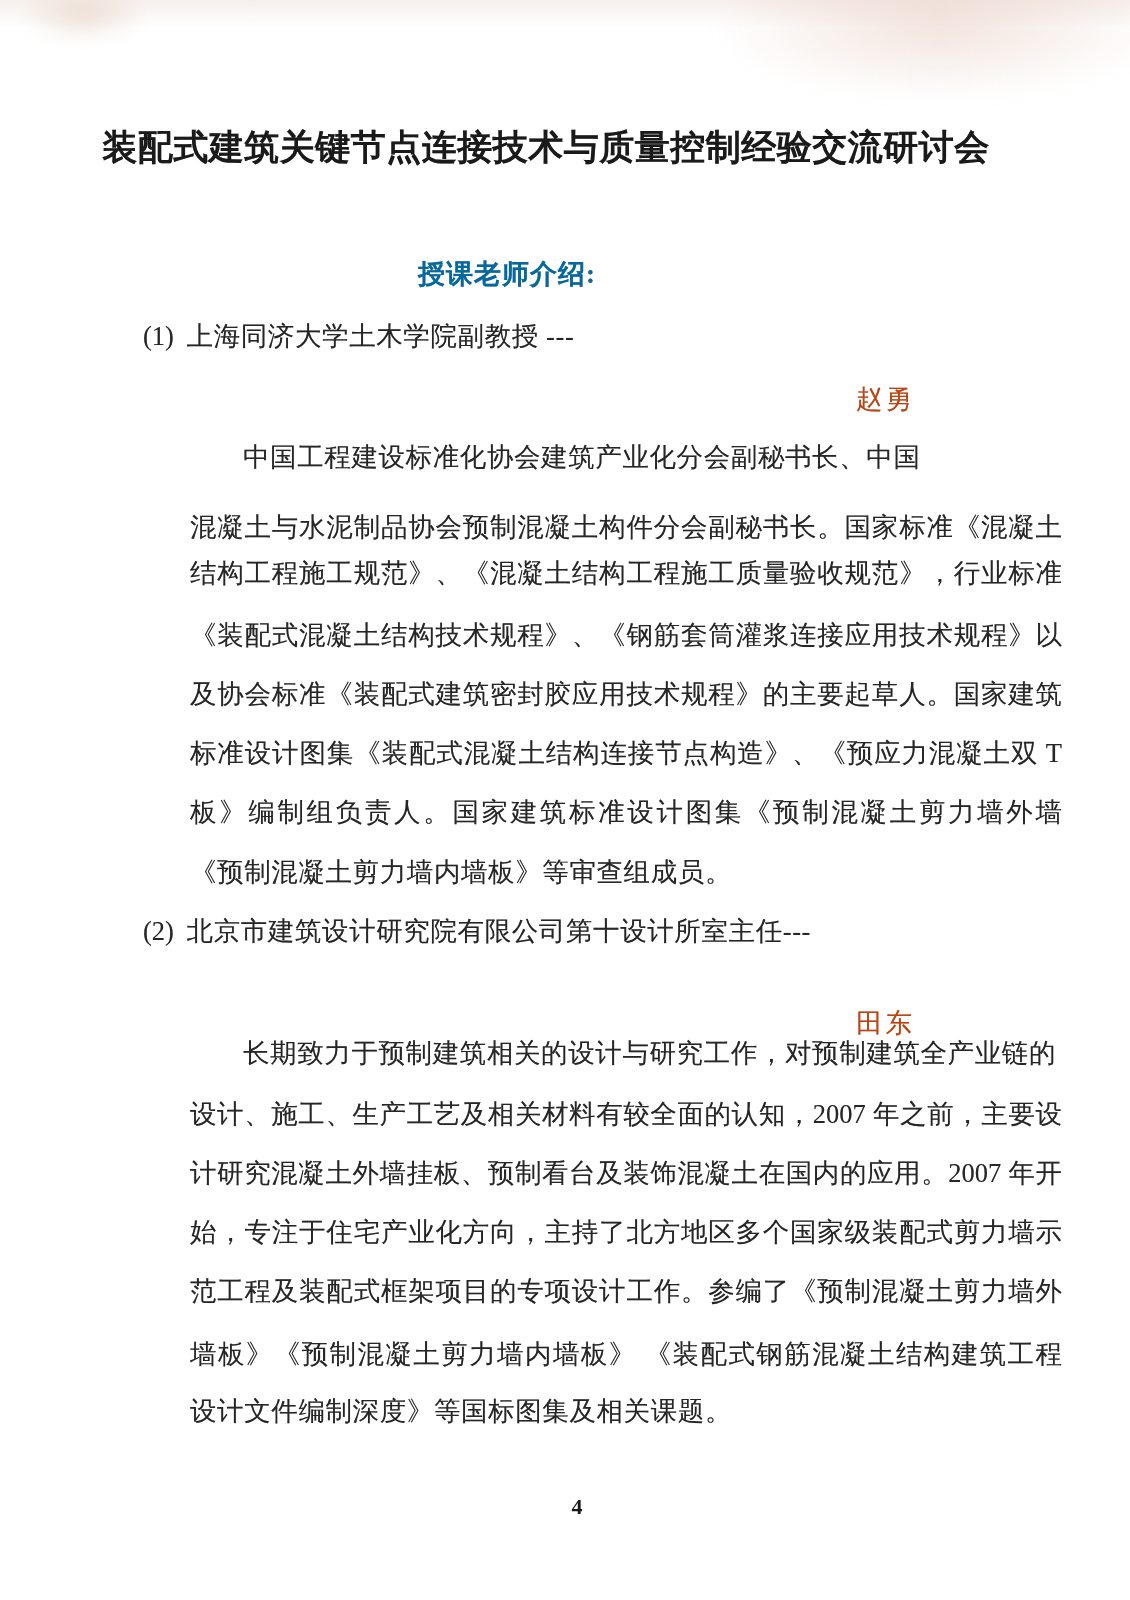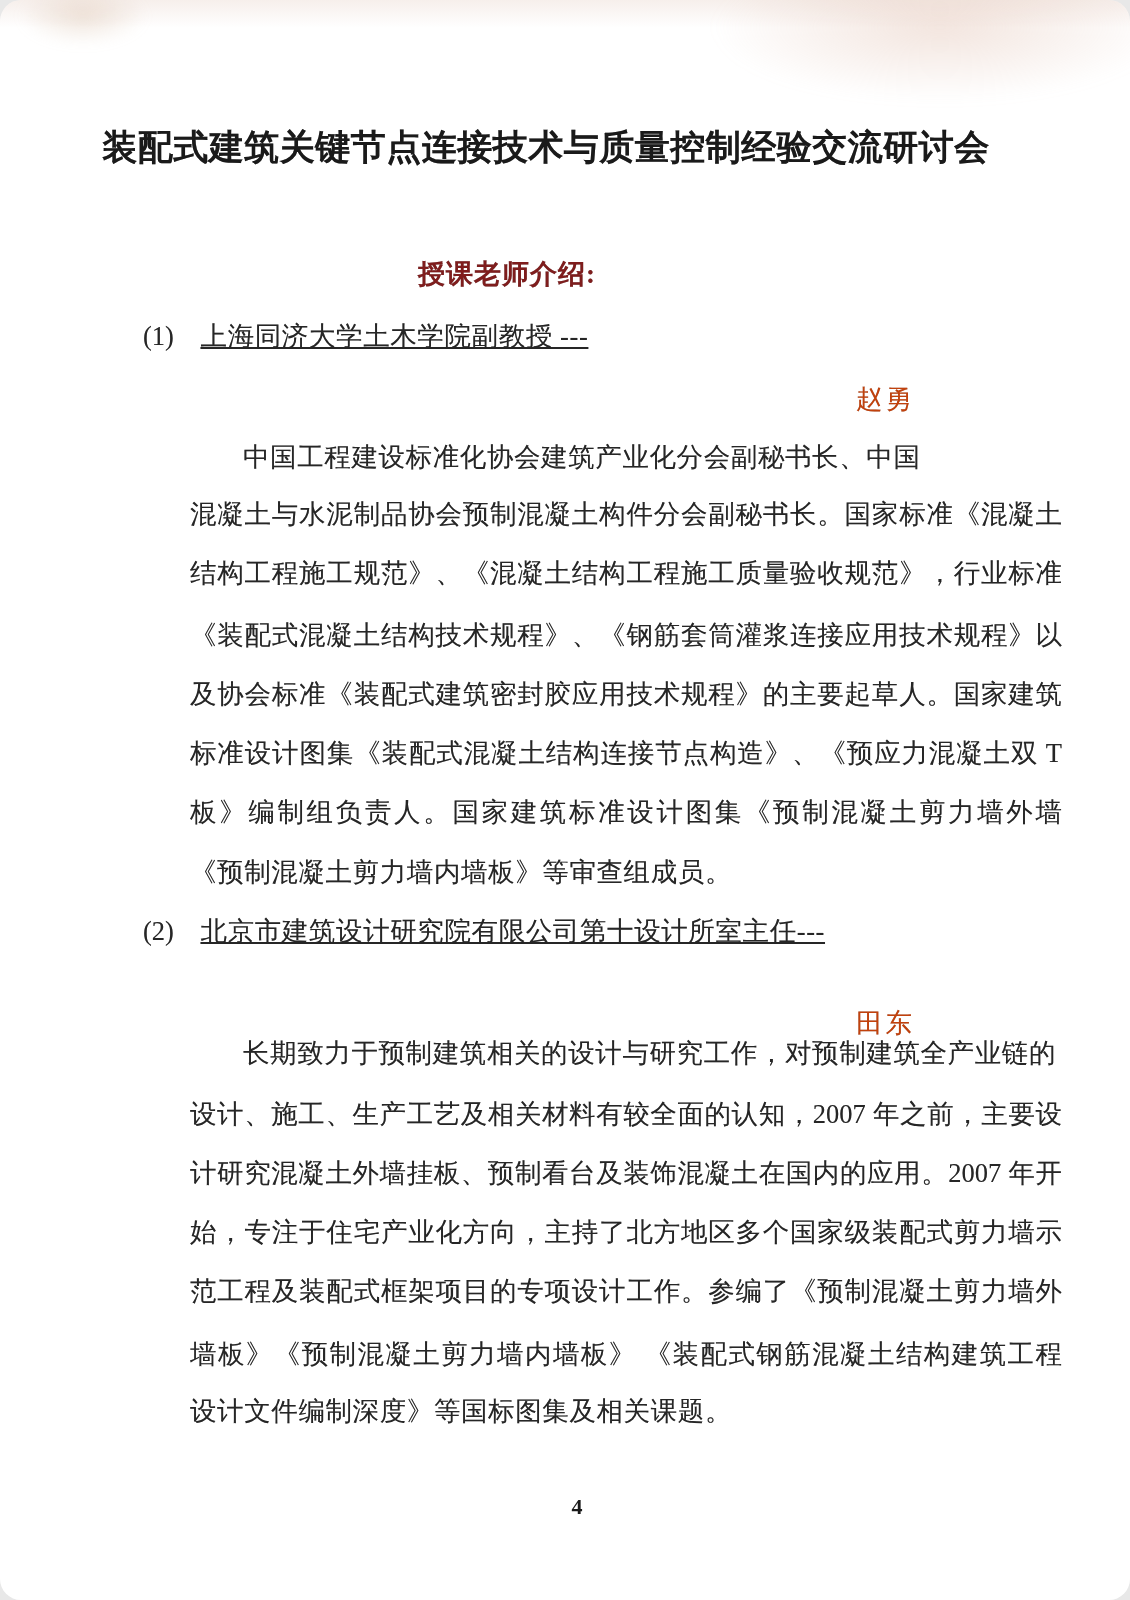--- a/index.html
+++ b/index.html
@@ -5,21 +5,20 @@
   html, body { margin: 0; padding: 0; background: #e8e8e8; }
   .page {
     position: relative;
     width: 1130px;
     height: 1600px;
     margin: 0 auto;
     background: #ffffff;
     font-family: "Liberation Serif", "DejaVu Serif", serif;
     color: #242424;
     overflow: hidden;
-    border-radius: 21px;
   }
   
   .tint-top {
     position: absolute; top: 0; left: 0; right: 0; height: 28px;
     background: linear-gradient(180deg, rgba(212,174,156,0.20), rgba(255,255,255,0));
     pointer-events: none;
   }
   .blotch-tr {
     position: absolute; top: -48px; right: -40px; width: 460px; height: 150px;
     background: radial-gradient(ellipse at center, rgba(214,168,146,0.30), rgba(255,255,255,0) 70%);
@@ -36,32 +35,32 @@
     position: absolute; top: 124px; left: 0; width: 1092px;
     text-align: center;
     font-size: 35px; font-weight: 700; letter-spacing: 0.5px;
     color: #1a1a1a;
     text-shadow: 0 0 0.5px rgba(0,0,0,0.45);
     white-space: nowrap;
   }
   .section-heading {
     position: absolute; top: 256px; left: 418px;
     font-size: 27px; font-weight: 700; letter-spacing: 1px;
-    color: #7f1d1d;
+    color: #0369a1;
     text-shadow: 0 0 0.4px rgba(0,0,0,0.4);
     white-space: nowrap;
   }
   .list-row {
     position: absolute; left: 143px; width: 920px;
     font-size: 26.5px; color: #262626;
     text-shadow: 0 0 0.4px rgba(0,0,0,0.3);
     white-space: nowrap;
   }
   .list-row .num { display: inline-block; }
-  .list-row .aff { display: inline-block; margin-left: 20px; letter-spacing: 0.6px; text-decoration: underline; }
+  .list-row .aff { display: inline-block; margin-left: 6px; letter-spacing: 0.6px; }
   .name-line {
     position: absolute; left: 856px;
     font-size: 26.5px; color: #c2410c; letter-spacing: 3px;
     text-shadow: 0 0 0.4px rgba(0,0,0,0.3);
     white-space: nowrap;
   }
   .bio-line {
     position: absolute; left: 190px; width: 872px;
     font-size: 26.5px; color: #262626; line-height: 34px; height: 36px;
     text-shadow: 0 0 0.4px rgba(0,0,0,0.3);
@@ -88,21 +87,21 @@
 
   <div class="section-heading">授课老师介绍:</div>
 
   <div class="list-row" style="top:318px;">
     <span class="num">(1)</span>
     <span class="aff">上海同济大学土木学院副教授 ---</span>
   </div>
   <div class="name-line" style="top:381px;">赵勇</div>
 
   <div class="bio-line indent natural" style="top:440px;">中国工程建设标准化协会建筑产业化分会副秘书长、中国</div>
-  <div class="bio-line just" style="top:497px;">混凝土与水泥制品协会预制混凝土构件分会副秘书长。国家标准《混凝土</div>
+  <div class="bio-line just" style="top:510px;">混凝土与水泥制品协会预制混凝土构件分会副秘书长。国家标准《混凝土</div>
   <div class="bio-line just" style="top:556px;">结构工程施工规范》、《混凝土结构工程施工质量验收规范》，行业标准</div>
   <div class="bio-line just" style="top:618px;">《装配式混凝土结构技术规程》、《钢筋套筒灌浆连接应用技术规程》以</div>
   <div class="bio-line just" style="top:736px;">标准设计图集《装配式混凝土结构连接节点构造》、《预应力混凝土双 T</div>
   <div class="bio-line just" style="top:677px;">及协会标准《装配式建筑密封胶应用技术规程》的主要起草人。国家建筑</div>
   <div class="bio-line just" style="top:795px;">板》编制组负责人。国家建筑标准设计图集《预制混凝土剪力墙外墙板》、</div>
   <div class="bio-line natural" style="top:855px;">《预制混凝土剪力墙内墙板》等审查组成员。</div>
 
   <div class="list-row" style="top:913px;">
     <span class="num">(2)</span>
     <span class="aff">北京市建筑设计研究院有限公司第十设计所室主任---</span>

